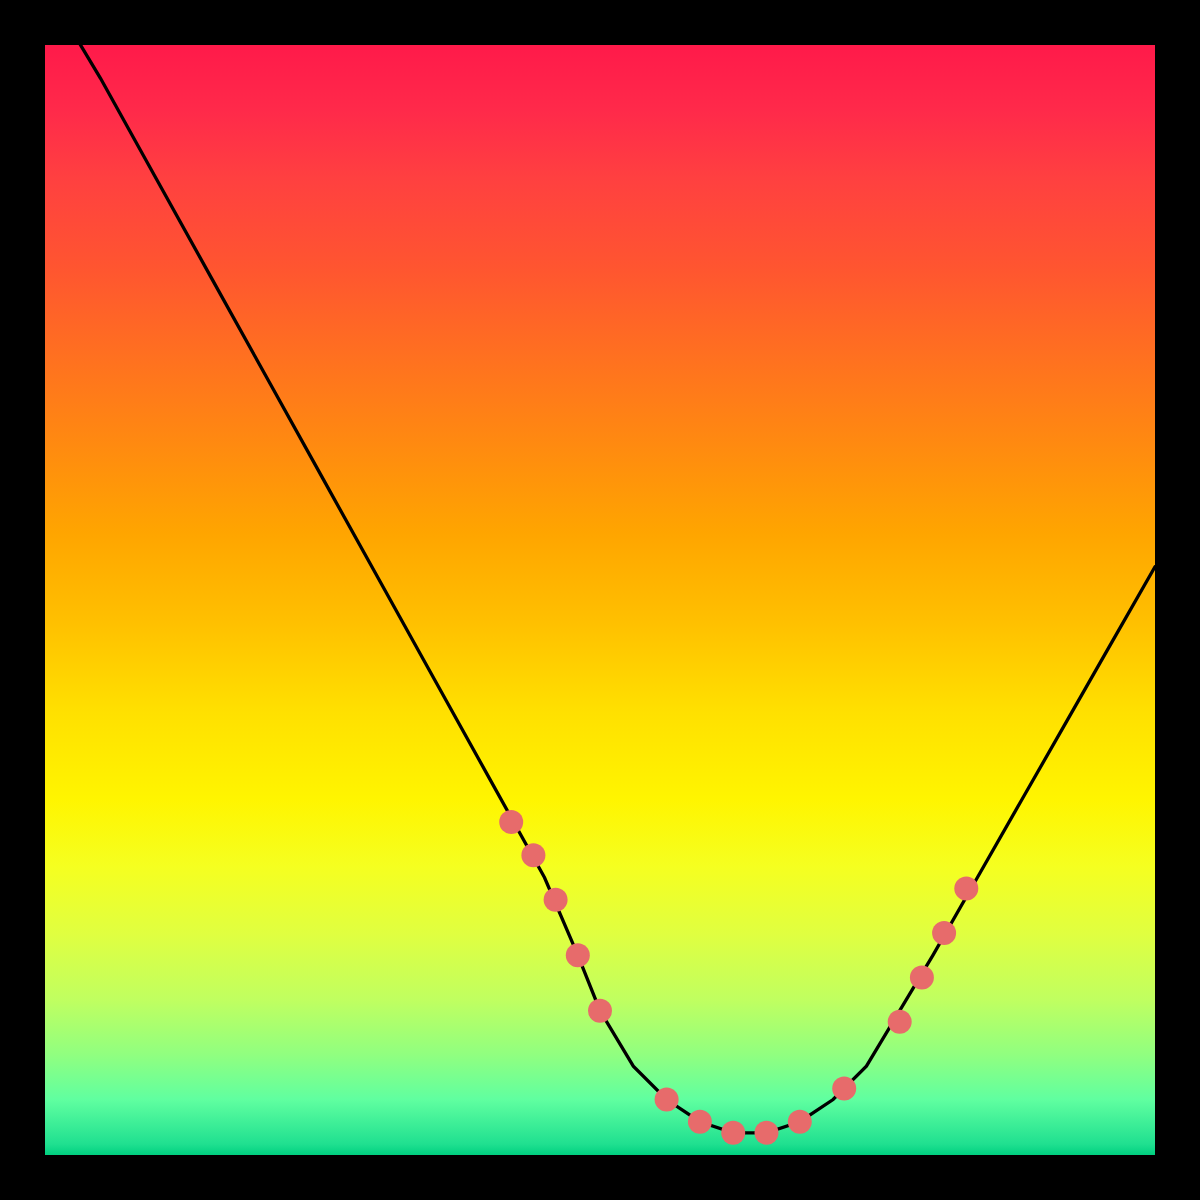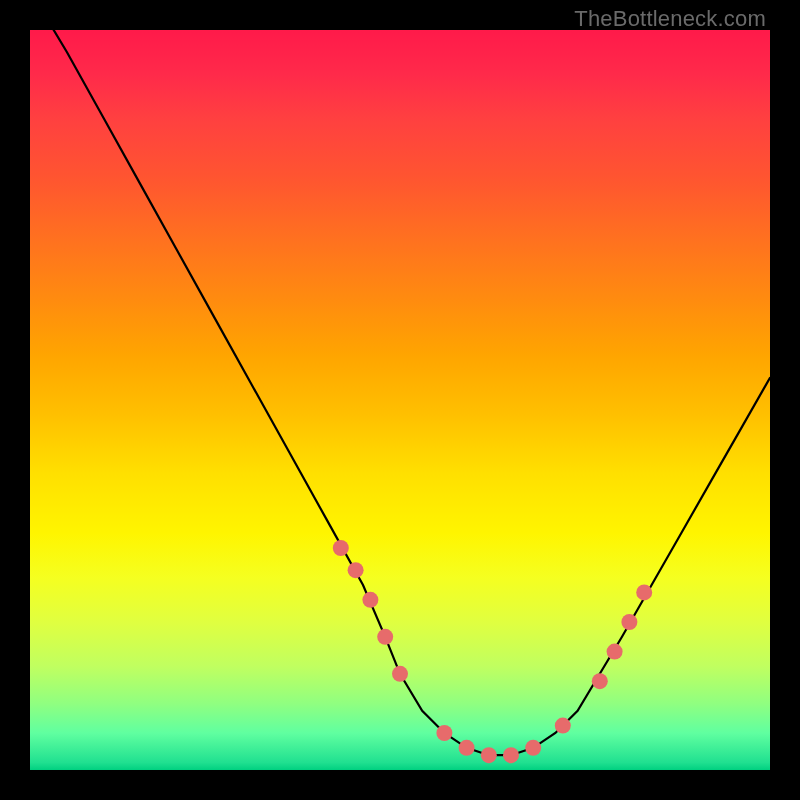--- a/index.html
+++ b/index.html
@@ -74,15 +74,14 @@
           <circle cx="503.2" cy="717.8" r="8" fill="#e76b6b"></circle>
           <circle cx="532.8" cy="695.6" r="8" fill="#e76b6b"></circle>
           <circle cx="569.8" cy="651.2" r="8" fill="#e76b6b"></circle>
           <circle cx="584.6" cy="621.6" r="8" fill="#e76b6b"></circle>
           <circle cx="599.4" cy="592.0" r="8" fill="#e76b6b"></circle>
           <circle cx="614.2" cy="562.4" r="8" fill="#e76b6b"></circle>
         </g>
     </svg>
   </div>
 
-  <div class="watermark">TheBottleneck.com</div>
 
 </div>
 
 </body></html>

